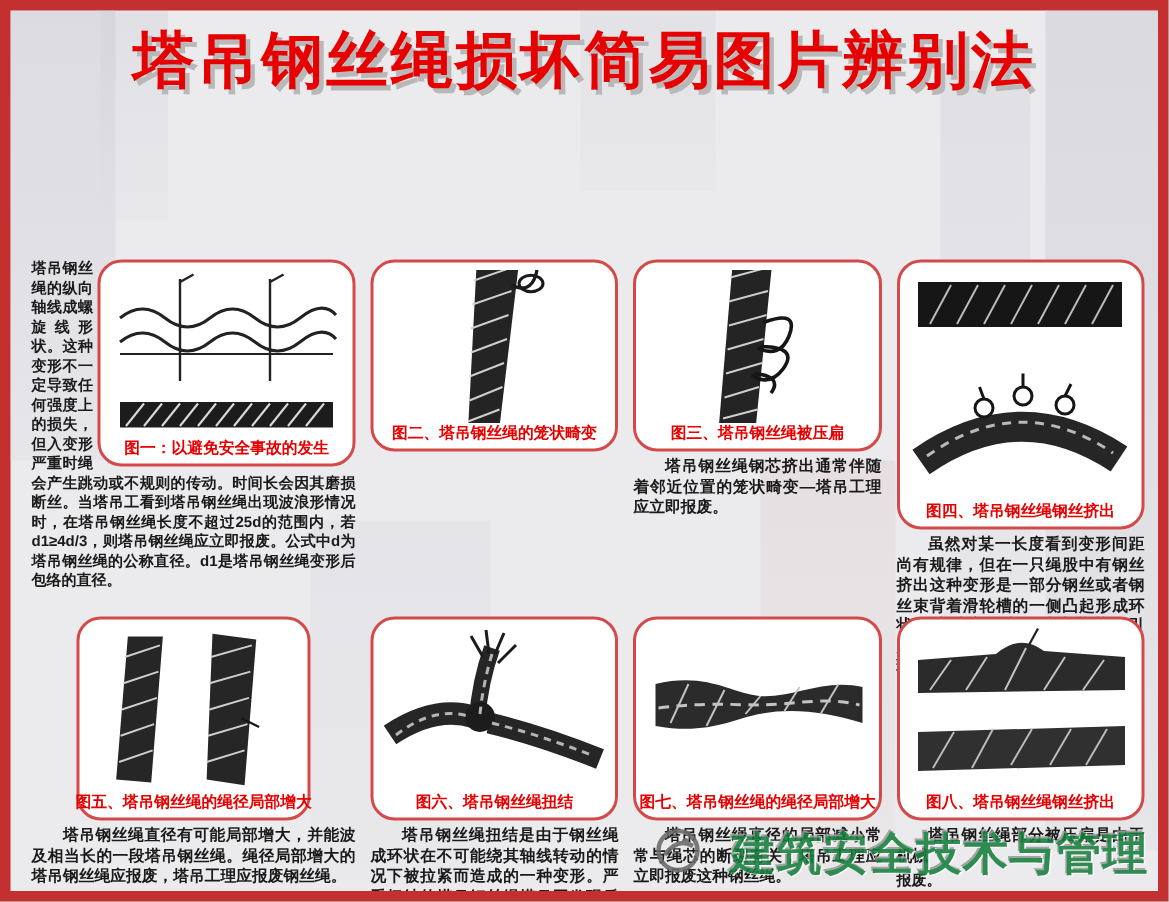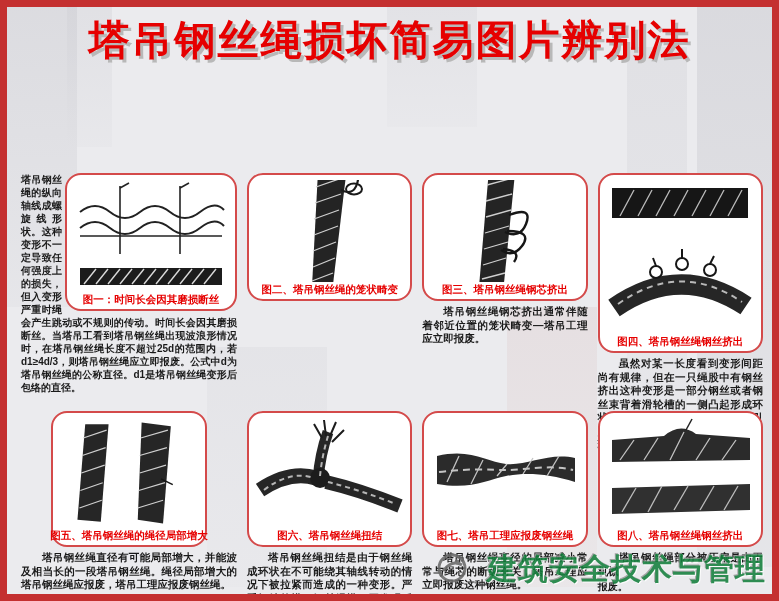--- a/index.html
+++ b/index.html
@@ -112,21 +112,21 @@
                 <line x1="60" y1="106" x2="72" y2="91"></line>
                   <line x1="72" y1="106" x2="84" y2="91"></line>
                 <line x1="84" y1="106" x2="96" y2="91"></line>
                   <line x1="96" y1="106" x2="108" y2="91"></line>
                 <line x1="108" y1="106" x2="120" y2="91"></line>
                   <line x1="120" y1="106" x2="132" y2="91"></line>
                 <line x1="132" y1="106" x2="144" y2="91"></line>
               </g>
             </svg>
           </div>
-          <div class="caption">图一：时间长会因其磨损断丝</div>
+          <div class="caption">图一：以避免安全事故的发生</div>
         </div>
         <span class="desc d1">塔吊钢丝绳的纵向轴线成螺旋线形状。这种变形不一定导致任何强度上的损失，但入变形严重时绳会产生跳动或不规则的传动。时间长会因其磨损断丝。当塔吊工看到塔吊钢丝绳出现波浪形情况时，在塔吊钢丝绳长度不超过25d的范围内，若d1≥4d/3，则塔吊钢丝绳应立即报废。公式中d为塔吊钢丝绳的公称直径。d1是塔吊钢丝绳变形后包络的直径。</span>
       </div>
     </div>
 
     <div class="col">
       <div class="panel p2">
         <div class="art">
           <svg width="148" height="132" viewBox="0 0 148 132">
             <path fill="#242424" d="M62 6 Q86 2 90 10 L76 128 L56 122 Z"></path>
@@ -161,21 +161,21 @@
                 <line x1="52" y1="100" x2="75" y2="93"></line>
               <line x1="51" y1="114" x2="74" y2="108"></line>
             </g>
             <g fill="none" stroke="#161616" stroke-width="2.4">
               <path d="M78 50 q24 -9 17 9 q-6 15 -21 8"></path>
               <path d="M76 66 q26 0 15 15 q-9 12 -21 4"></path>
               <path d="M72 84 q19 2 11 13"></path>
             </g>
           </svg>
         </div>
-        <div class="caption">图三、塔吊钢丝绳钢芯挤出</div>
+        <div class="caption">图三、塔吊钢丝绳被压扁</div>
       </div>
       <div class="desc">塔吊钢丝绳钢芯挤出通常伴随着邻近位置的笼状畸变—塔吊工理应立即报废。</div>
     </div>
 
     <div class="col">
       <div class="panel p4">
         <div class="art">
           <svg width="148" height="154" viewBox="0 0 148 154">
             <rect x="6" y="8" width="136" height="30" fill="#161616"></rect>
             <g stroke="#bdbdbd" stroke-width="1.3">
@@ -258,21 +258,21 @@
             <path fill="none" stroke="#c4c4c4" stroke-width="2" stroke-dasharray="7 5" d="M8 42 C40 38 60 40 75 40 C96 40 120 34 142 40"></path>
             <g stroke="#c4c4c4" stroke-width="1.3">
               <line x1="16" y1="52" x2="28" y2="26"></line>
                 <line x1="40" y1="54" x2="52" y2="30"></line>
               <line x1="66" y1="46" x2="76" y2="34"></line>
                 <line x1="92" y1="44" x2="102" y2="28"></line>
               <line x1="116" y1="46" x2="128" y2="26"></line>
             </g>
           </svg>
         </div>
-        <div class="caption">图七、塔吊工理应报废钢丝绳</div>
+        <div class="caption">图七、塔吊钢丝绳的绳径局部增大</div>
       </div>
       <div class="desc">塔吊钢丝绳直径的局部减小常常与绳芯的断裂有关，塔吊工理应立即报废这种钢丝绳。</div>
     </div>
 
     <div class="col">
       <div class="panel">
         <div class="art">
           <svg width="148" height="110" viewBox="0 0 148 110">
             <path fill="#2b2b2b" d="M6 22 L58 18 Q74 4 90 16 L144 20 L144 42 L6 44 Z"></path>
             <line x1="80" y1="12" x2="86" y2="1" stroke="#222" stroke-width="1.5"></line>

